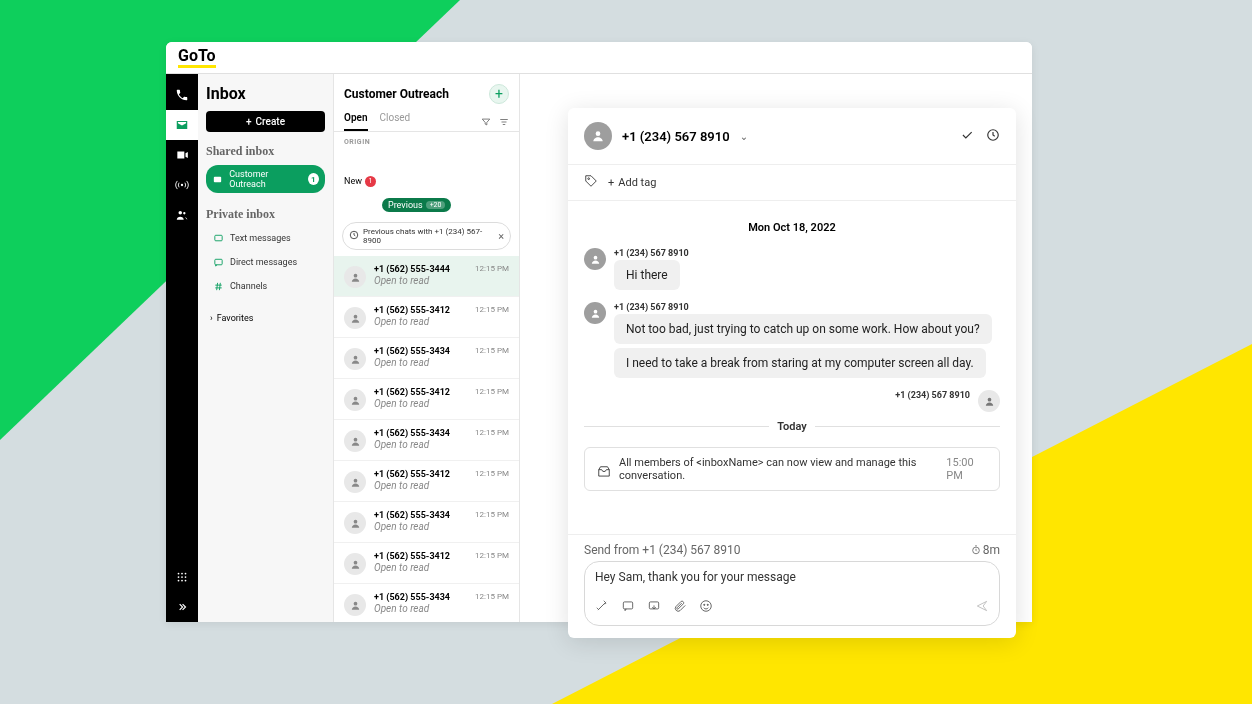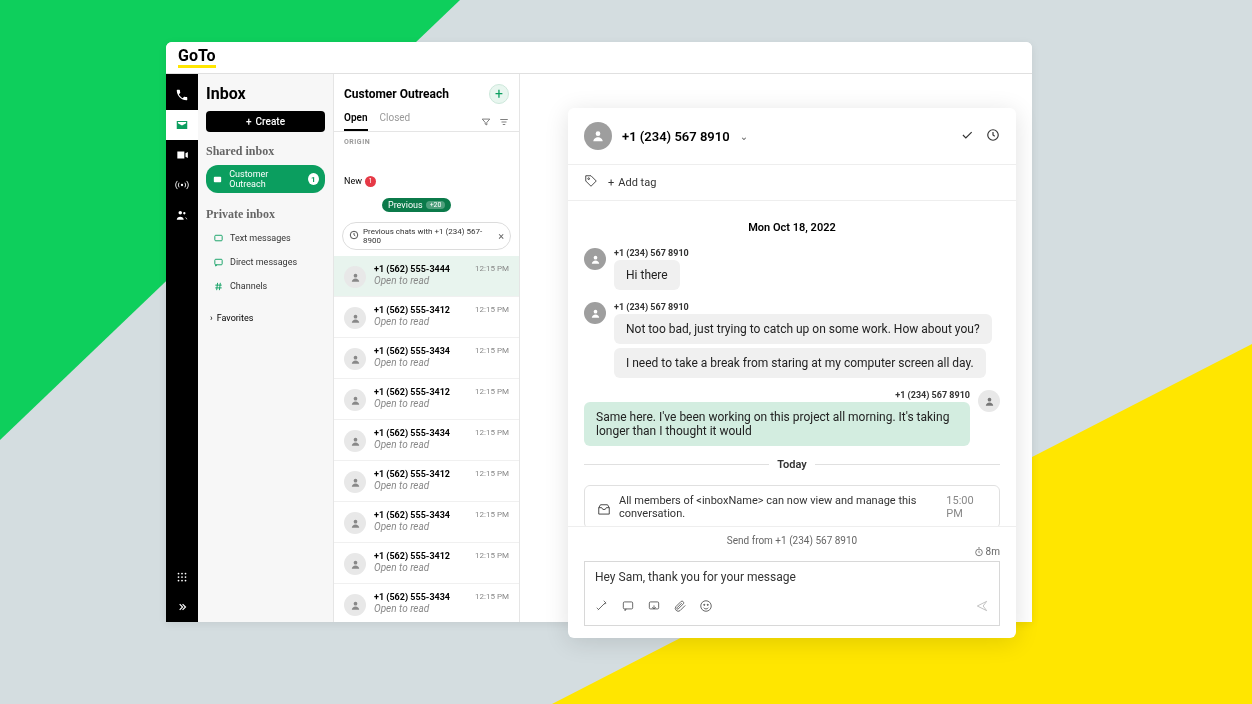--- a/index.html
+++ b/index.html
@@ -81,23 +81,23 @@
 .bubble { background: #f0f0f0; border-radius: 6px; padding: 8px 12px; font-size: 12px; color: #222; display: inline-block; max-width: 100%; margin-bottom: 4px; }
 .msg.mine { flex-direction: row-reverse; }
 .msg.mine .mavatar { background: #e8e8e8; }
 .msg.mine .mavatar svg { fill: #777; }
 .msg.mine .from { text-align: right; }
 .msg.mine .bubble { background: #d3ede0; }
 .sysmsg { border: 1px solid #e0e0e0; border-radius: 6px; padding: 8px 12px; display: flex; align-items: flex-end; gap: 8px; font-size: 11px; color: #333; }
 .sysmsg .time { margin-left: auto; color: #888; }
 
 .composer { border-top: 1px solid #eee; padding: 8px 16px 12px 16px; }
-.sendfrom { font-size: 10px; color: #666; display: flex; align-items: center; margin-bottom: 4px; flex-direction: column; }
+.sendfrom { font-size: 12px; color: #666; display: flex; margin-bottom: 4px; }
 .sendfrom .timer { margin-left: auto; display: flex; align-items: center; gap: 2px; }
-.inputbox { border: 1px solid #d8d8d8; border-radius: 0; padding: 8px 10px; }
+.inputbox { border: 1px solid #d8d8d8; border-radius: 15px; padding: 8px 10px; }
 .inputbox .txt { font-size: 12px; color: #333; min-height: 20px; margin-bottom: 8px; }
 .tools { display: flex; gap: 12px; align-items: center; color: #555; }
 .tools .send { margin-left: auto; }
 .tools svg { width: 14px; height: 14px; cursor: pointer; }
 </style>
 </head>
 <body>
 
 <div class="bg-green"></div>
 <div class="bg-yellow"></div>
@@ -433,21 +433,21 @@
           </div>
           <div class="mcontent"><div class="from">+1 (234) 567 8910</div><div class="bubble">Not too bad, just trying to catch up on some work. How about you?</div><div class="bubble">I need to take a break from staring at my computer screen all day.</div></div>
         </div>
         <div class="msg mine">
           <div class="mavatar">
             <svg viewBox="0 0 24 24" fill="#777">
               <circle cx="12" cy="8" r="4"></circle>
               <path d="M4 21c0-4 4-7 8-7s8 3 8 7"></path>
             </svg>
           </div>
-          <div class="mcontent"><div class="from">+1 (234) 567 8910</div><div class="bubble">Same here. I've been working on this project all morning. It's taking longer than I thought it would</div></div>
+          <div class="mcontent"><div class="from">+1 (234) 567 8910</div></div>
         </div>
       </div>
     <div class="datehead line">
         <span>Today</span>
       </div>
     <div class="sysmsg">
       <span><svg width="14" height="14" viewBox="0 0 24 24" fill="none" stroke="#333" stroke-width="1.5">
             <path d="M3 8l3-5h12l3 5v11H3V8z M3 8h5l2 3h4l2-3h5"></path>
           </svg></span>
       <span>All members of &lt;inboxName&gt; can now view and manage this conversation.</span>

